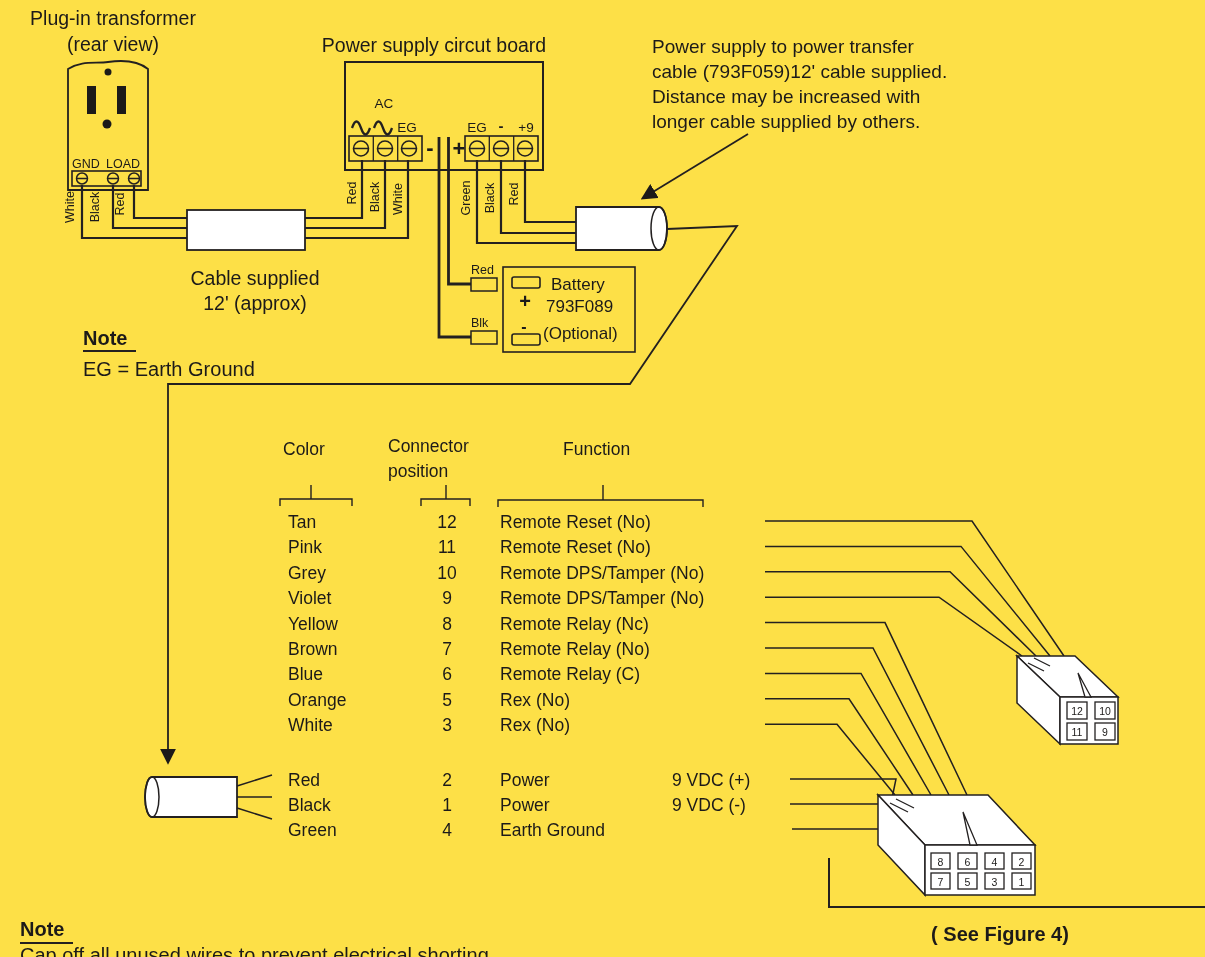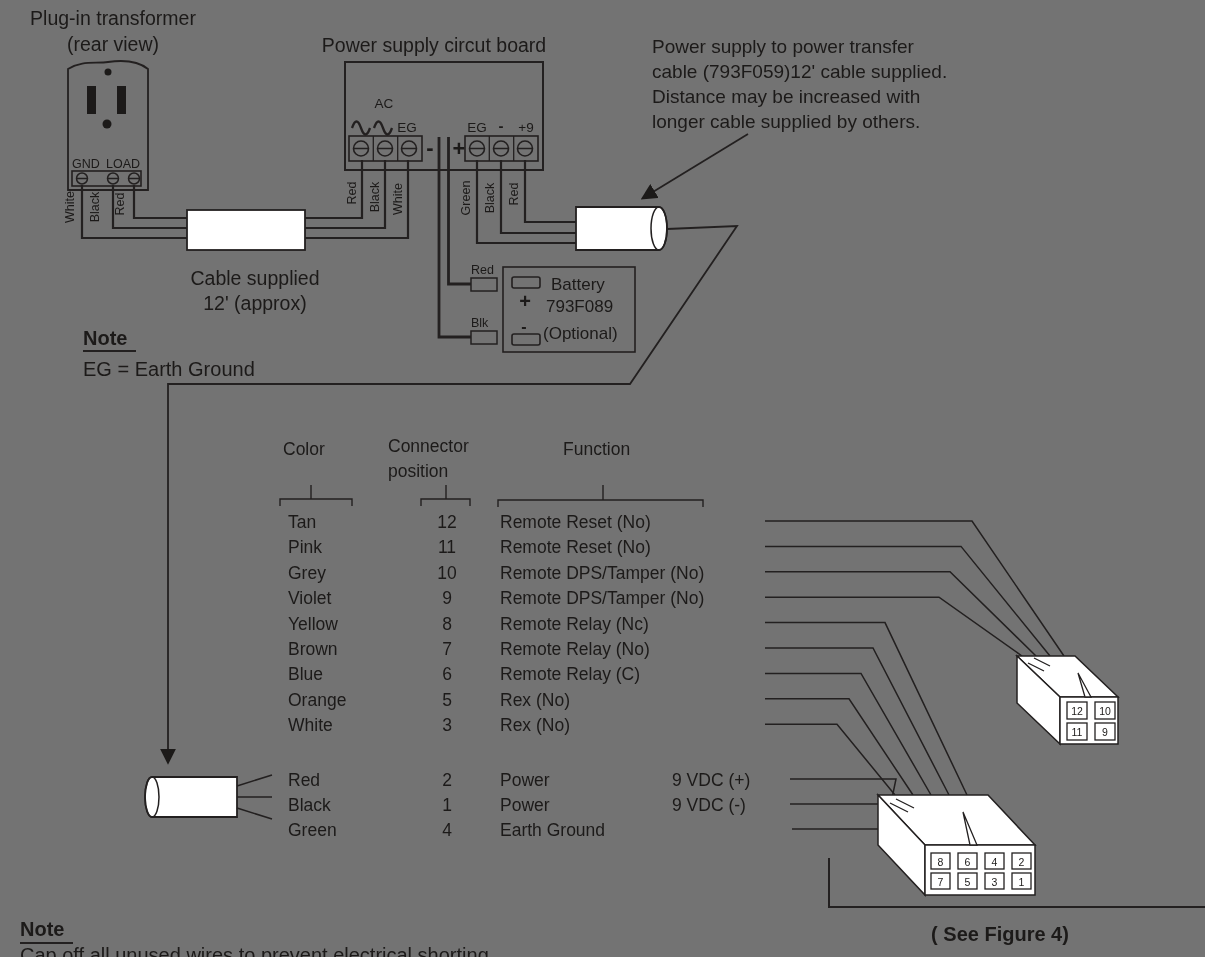--- a/index.html
+++ b/index.html
@@ -1,16 +1,16 @@
 <!DOCTYPE html>
 <html><head>
 <meta charset="utf-8">
 <style>
   html,body{margin:0;padding:0;background:#ffffff;}
-  .stage{position:relative;width:1205px;height:957px;background:#737373;overflow:hidden;}
+  .stage{position:relative;width:1205px;height:957px;background:#fde047;overflow:hidden;}
   svg{display:block;}
   text{font-family:"Liberation Sans","DejaVu Sans",sans-serif;fill:#1c1a19;}
   .ln{fill:none;stroke:#232020;}
   .wfill{fill:#ffffff;stroke:#232020;}
   .dk{fill:#1c1a19;stroke:none;}
   .s13{stroke-width:1.3}.s14{stroke-width:1.4}.s15{stroke-width:1.5}
   .s16{stroke-width:1.6}.s18{stroke-width:1.8}.s2{stroke-width:2}
   .s22{stroke-width:2.2}.s23{stroke-width:2.3}.s28{stroke-width:2.8}
   .f10{font-size:10.5px}.f12{font-size:12.5px}.f13{font-size:13.5px}
   .f15{font-size:15px}.f16{font-size:16px}.f17{font-size:17px}

